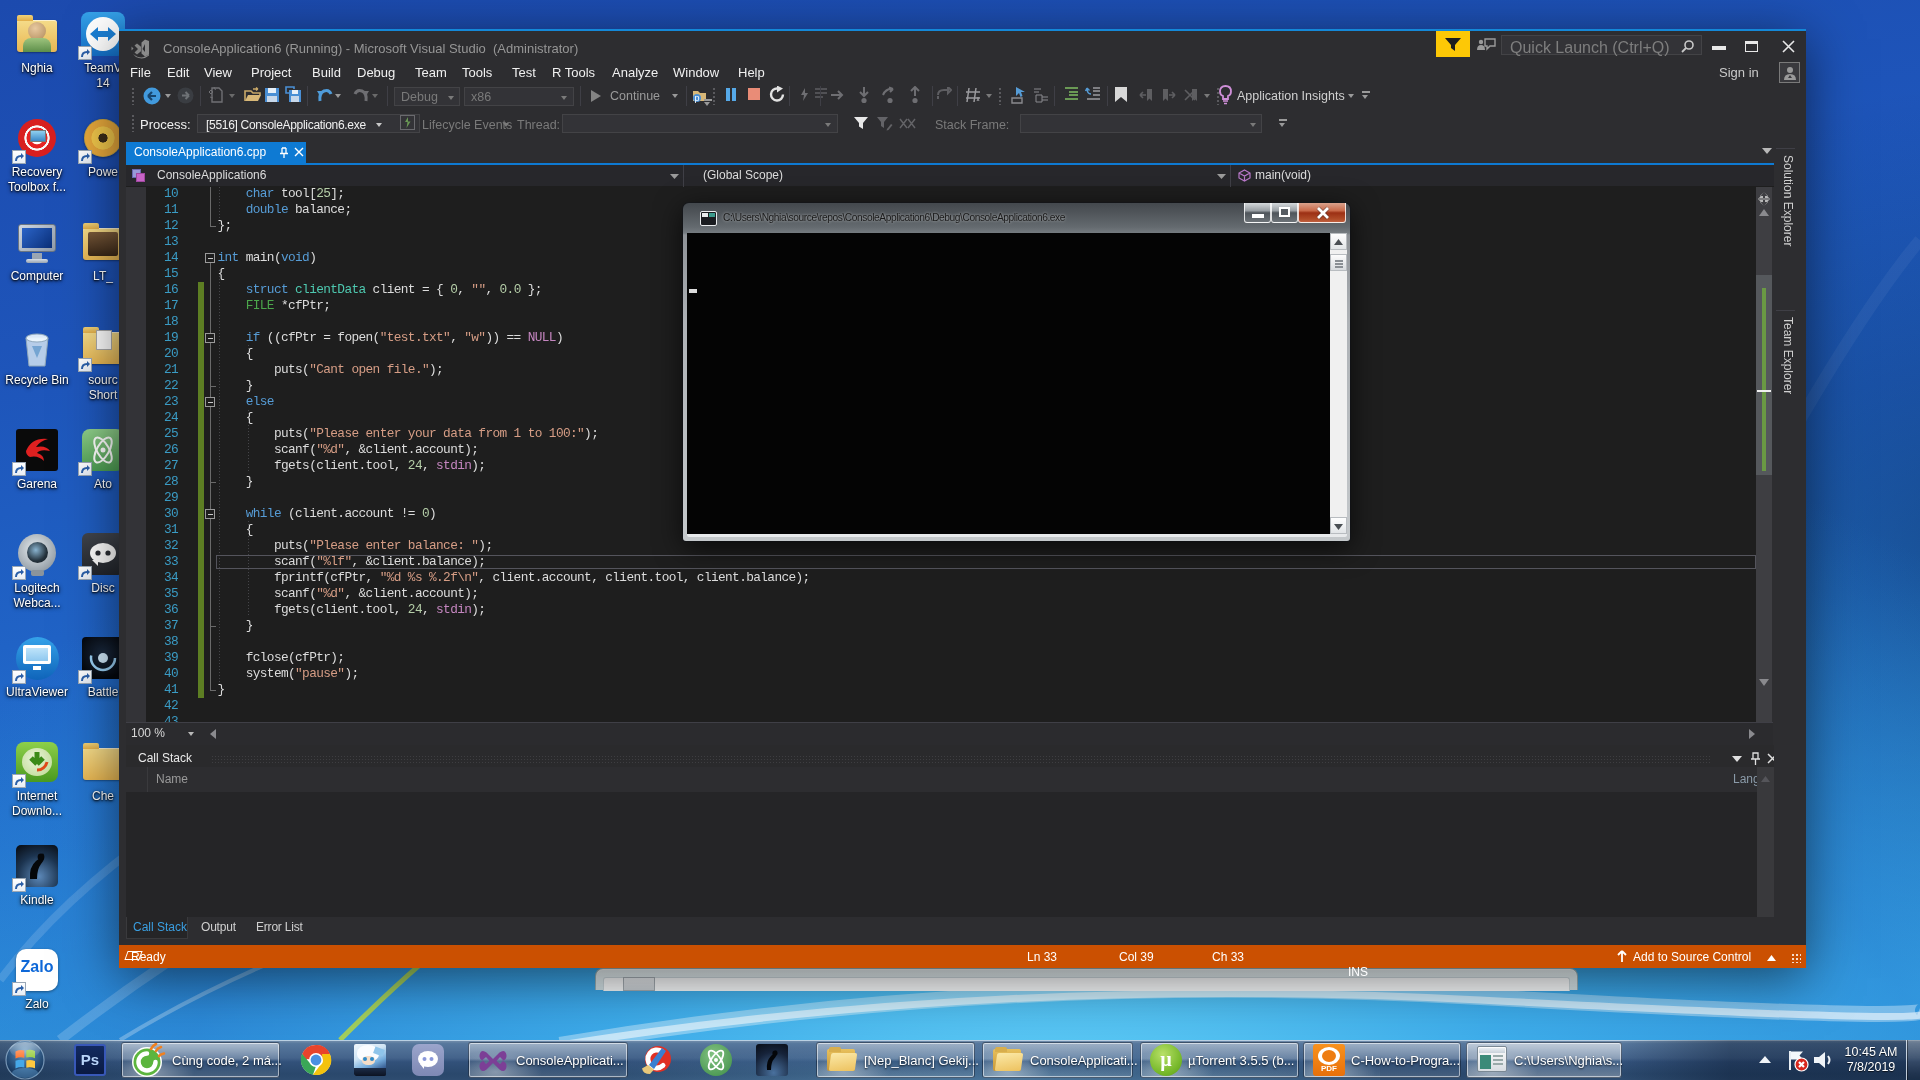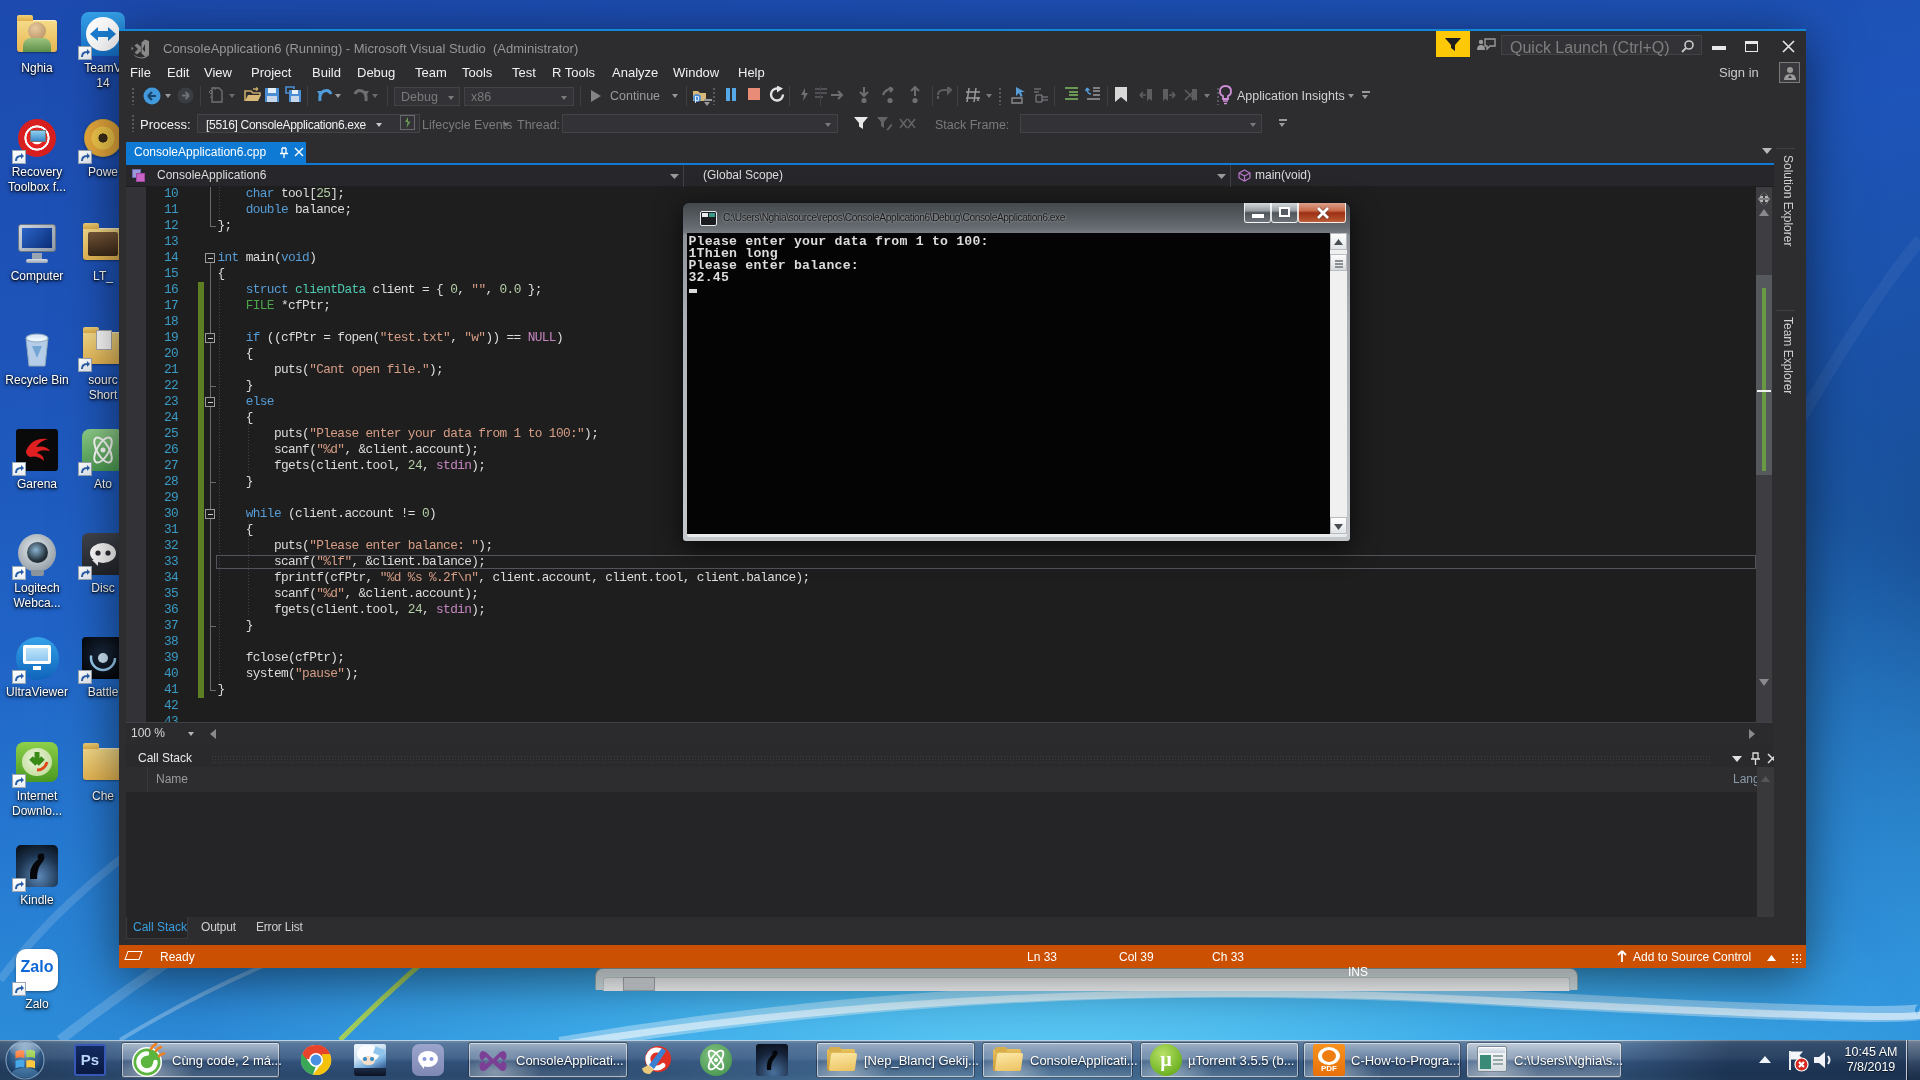--- a/index.html
+++ b/index.html
@@ -660,21 +660,21 @@
   <div class="abs" style="left:1631px;top:47px;width:17px;height:148px;background:#39393c"></div>
  </div>
  <div class="abs" style="left:7px;top:888px;width:1648px;height:24px;background:#2d2d30">
   <div class="abs" style="left:0px;top:0px;width:62px;height:22px;background:#252527;border:1px solid #3a3a3d;border-top:none"></div>
   <div class="abs" style="left:7px;top:3px;font-size:12px;color:#3a9ee0">Call Stack</div>
   <div class="abs" style="left:75px;top:3px;font-size:12px;color:#d0d0d0;letter-spacing:-0.2px">Output</div>
   <div class="abs" style="left:130px;top:3px;font-size:12px;color:#d0d0d0;letter-spacing:-0.2px">Error List</div>
  </div>
  <div class="abs" style="left:0;top:916px;width:1687px;height:23px;background:#cb5001;color:#fff;font-size:12px">
   <div class="abs" style="left:7px;top:6px;width:15px;height:9px;border:1.5px solid #fff;transform:skewX(-20deg)"></div>
-  <div class="abs" style="left:41px;top:5px">Ready</div>
+  <div class="abs" style="left:12px;top:5px">Ready</div>
   <div class="abs" style="left:908px;top:5px">Ln 33</div>
   <div class="abs" style="left:1000px;top:5px">Col 39</div>
   <div class="abs" style="left:1093px;top:5px">Ch 33</div>
   <div class="abs" style="left:1229px;top:20px">INS</div>
   <svg class="abs" style="left:1497px;top:5px" width="12" height="13">
         <path d="M6,1 V12 M6,1 L2,5 M6,1 L10,5" stroke="#ffffff" stroke-width="1.8" fill="none"></path>
       </svg>
   <div class="abs" style="left:1514px;top:5px">Add to Source Control</div>
   <svg class="abs" style="left:1648px;top:10px" width="9" height="6">
         <path d="M4.5,0 L9,6 H0 Z" fill="#fff"></path>
@@ -702,24 +702,20 @@
    <div class="abs" style="left:7px;top:4px;width:11px;height:10px;border:2.5px solid #ffffff;background:#565c62"></div>
  </div>
  <div class="abs" style="left:615px;top:0px;width:48px;height:20px;border:1px solid rgba(255,255,255,.8);border-top:none;border-radius:0 0 3px 3px;background:linear-gradient(#daa28c 0,#c96a4a 40%,#9c3014 52%,#b04c28 85%,#c06040 100%)">
    <svg class="abs" style="left:16px;top:2px" width="16" height="16">
         <path d="M3,3 L13,13 M13,3 L3,13" stroke="#1a2430" stroke-width="4.4" opacity=".35"></path>
         <path d="M3,3 L13,13 M13,3 L3,13" stroke="#fff" stroke-width="2.8"></path>
       </svg>
  </div>
  <div class="abs" style="left:3.5px;top:30px;width:660px;height:304px;background:#e8eaec;border-radius:0 0 2px 2px"></div>
  <div class="abs" style="left:3.5px;top:30px;width:643.5px;height:301px;background:#040404"></div>
- <div class="abs" style="left:5.5px;top:33.2px;font-family:'Liberation Mono',monospace;font-size:13.2px;font-weight:bold;letter-spacing:0.2px;line-height:11.83px;color:#dcdcdc;white-space:pre">Please enter your data from 1 to 100:
-1Thien long
-Please enter balance:
-32.45</div>
  <div class="abs" style="left:5.5px;top:86px;width:8px;height:3.6px;background:#dcdcdc"></div>
  <div class="abs" style="left:647px;top:30px;width:16.5px;height:301px;background:#f0f0f0">
    <div class="abs" style="left:0;top:0;width:16.5px;height:17px;background:linear-gradient(#fefefe,#e2e5e8);border:1px solid #b8bcc0">
         <svg style="position:absolute;left:3px;top:5px" width="9" height="6">
           <path d="M4.5,0 L9,6 H0 Z" fill="#4a4f54"></path>
         </svg>
       </div>
    <div class="abs" style="left:0;top:21px;width:16.5px;height:17px;background:linear-gradient(#fdfdfd,#d8dbde);border:1px solid #b8bcc0">
         <div class="abs" style="left:4px;top:5px;width:8px;height:1.5px;background:#8a8f94;box-shadow:0 3px 0 #8a8f94,0 6px 0 #8a8f94"></div>
       </div>

